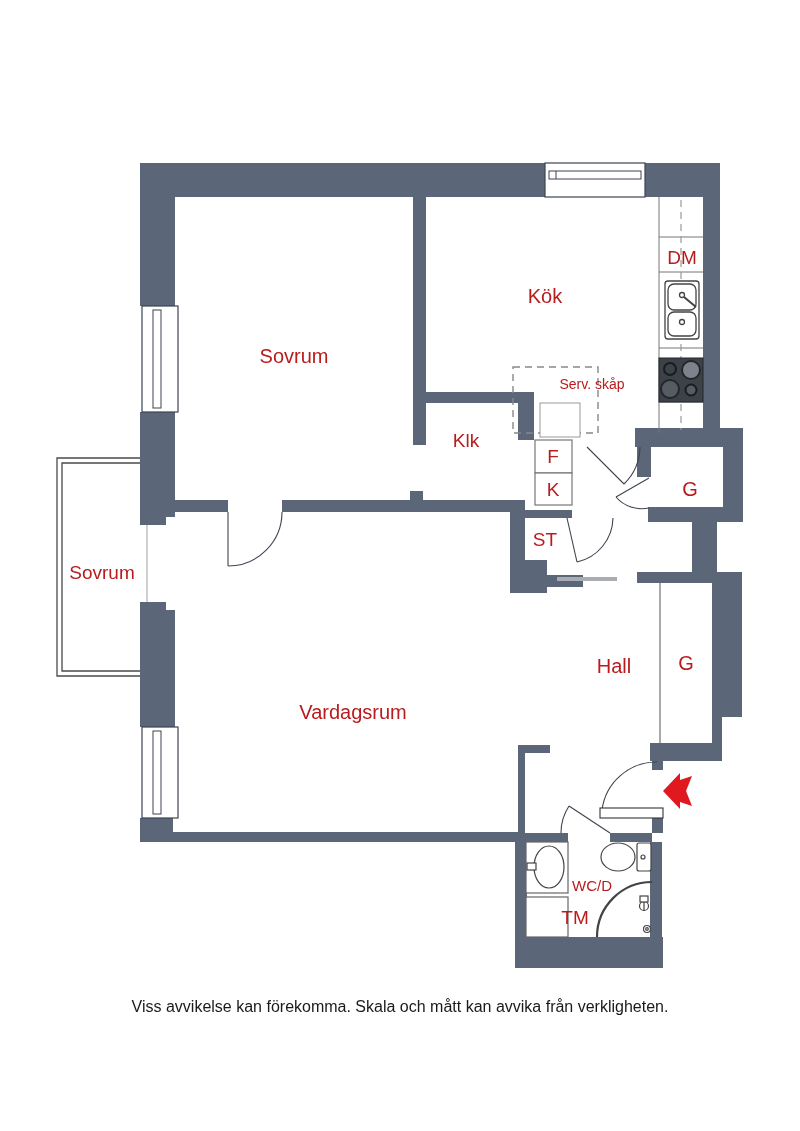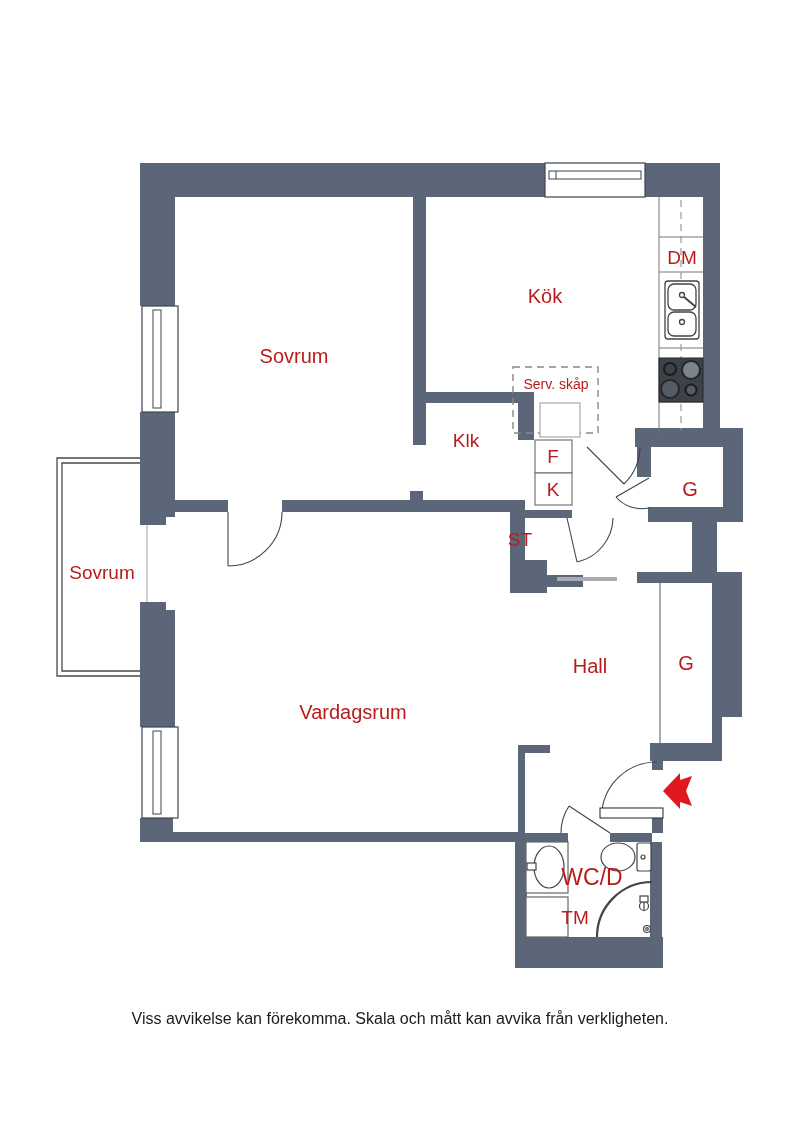--- a/index.html
+++ b/index.html
@@ -7,25 +7,25 @@
     position:relative;width:800px;height:1131px;background:#ffffff;
     font-family:"Liberation Sans","DejaVu Sans",sans-serif;overflow:hidden;
   }
   .plan-svg{position:absolute;left:0;top:0;}
   .lbl{
     position:absolute;transform:translate(-50%,-50%);
     color:#b91c1c;white-space:nowrap;line-height:1;
   }
   .lbl-lg{font-size:20px;}
   .lbl-md{font-size:19px;}
-  .lbl-sm{font-size:23px;}
-  .lbl-xs{font-size:14px;}
+  .lbl-sm{font-size:15px;margin-top:8px;}
+  .lbl-xs{font-size:14px;margin-left:36px;}
   .disclaimer{
     position:absolute;left:400px;top:1007px;transform:translate(-50%,-50%);
-    font-size:16px;color:#1a1a1a;white-space:nowrap;margin-top:12px;
+    font-size:16px;color:#1a1a1a;white-space:nowrap;
   }
 </style>
 </head>
 <body>
 
 <div class="plan-wrap">
 
   <svg class="plan-svg" width="800" height="1131" viewBox="0 0 800 1131">
 
     <g fill="#5b6778">
@@ -187,25 +187,25 @@
     </g>
 
     <polygon points="663,791 680,773 680,780 692,776 686,791 692,806 680,802 680,809" fill="#e0181f"></polygon>
   </svg>
 
   <div class="lbl lbl-lg" style="left:294px;top:356px">Sovrum</div>
   <div class="lbl lbl-lg" style="left:545px;top:296px">Kök</div>
   <div class="lbl lbl-md" style="left:466px;top:440px">Klk</div>
   <div class="lbl lbl-md" style="left:102px;top:572px">Sovrum</div>
   <div class="lbl lbl-lg" style="left:353px;top:712px">Vardagsrum</div>
-  <div class="lbl lbl-lg" style="left:590px;top:666px">Hall</div>
+  <div class="lbl lbl-lg" style="left:614px;top:666px">Hall</div>
   <div class="lbl lbl-lg" style="left:690px;top:489px">G</div>
   <div class="lbl lbl-lg" style="left:686px;top:663px">G</div>
   <div class="lbl lbl-md" style="left:553px;top:456px">F</div>
   <div class="lbl lbl-md" style="left:553px;top:489px">K</div>
-  <div class="lbl lbl-md" style="left:520px;top:539px">ST</div>
+  <div class="lbl lbl-md" style="left:545px;top:539px">ST</div>
   <div class="lbl lbl-md" style="left:682px;top:257px">DM</div>
   <div class="lbl lbl-xs" style="left:556px;top:384px">Serv. skåp</div>
   <div class="lbl lbl-sm" style="left:592px;top:877px">WC/D</div>
   <div class="lbl lbl-md" style="left:575px;top:917px">TM</div>
 
   <div class="disclaimer">Viss avvikelse kan förekomma. Skala och mått kan avvika från verkligheten.</div>
 </div>
 
 </body></html>

